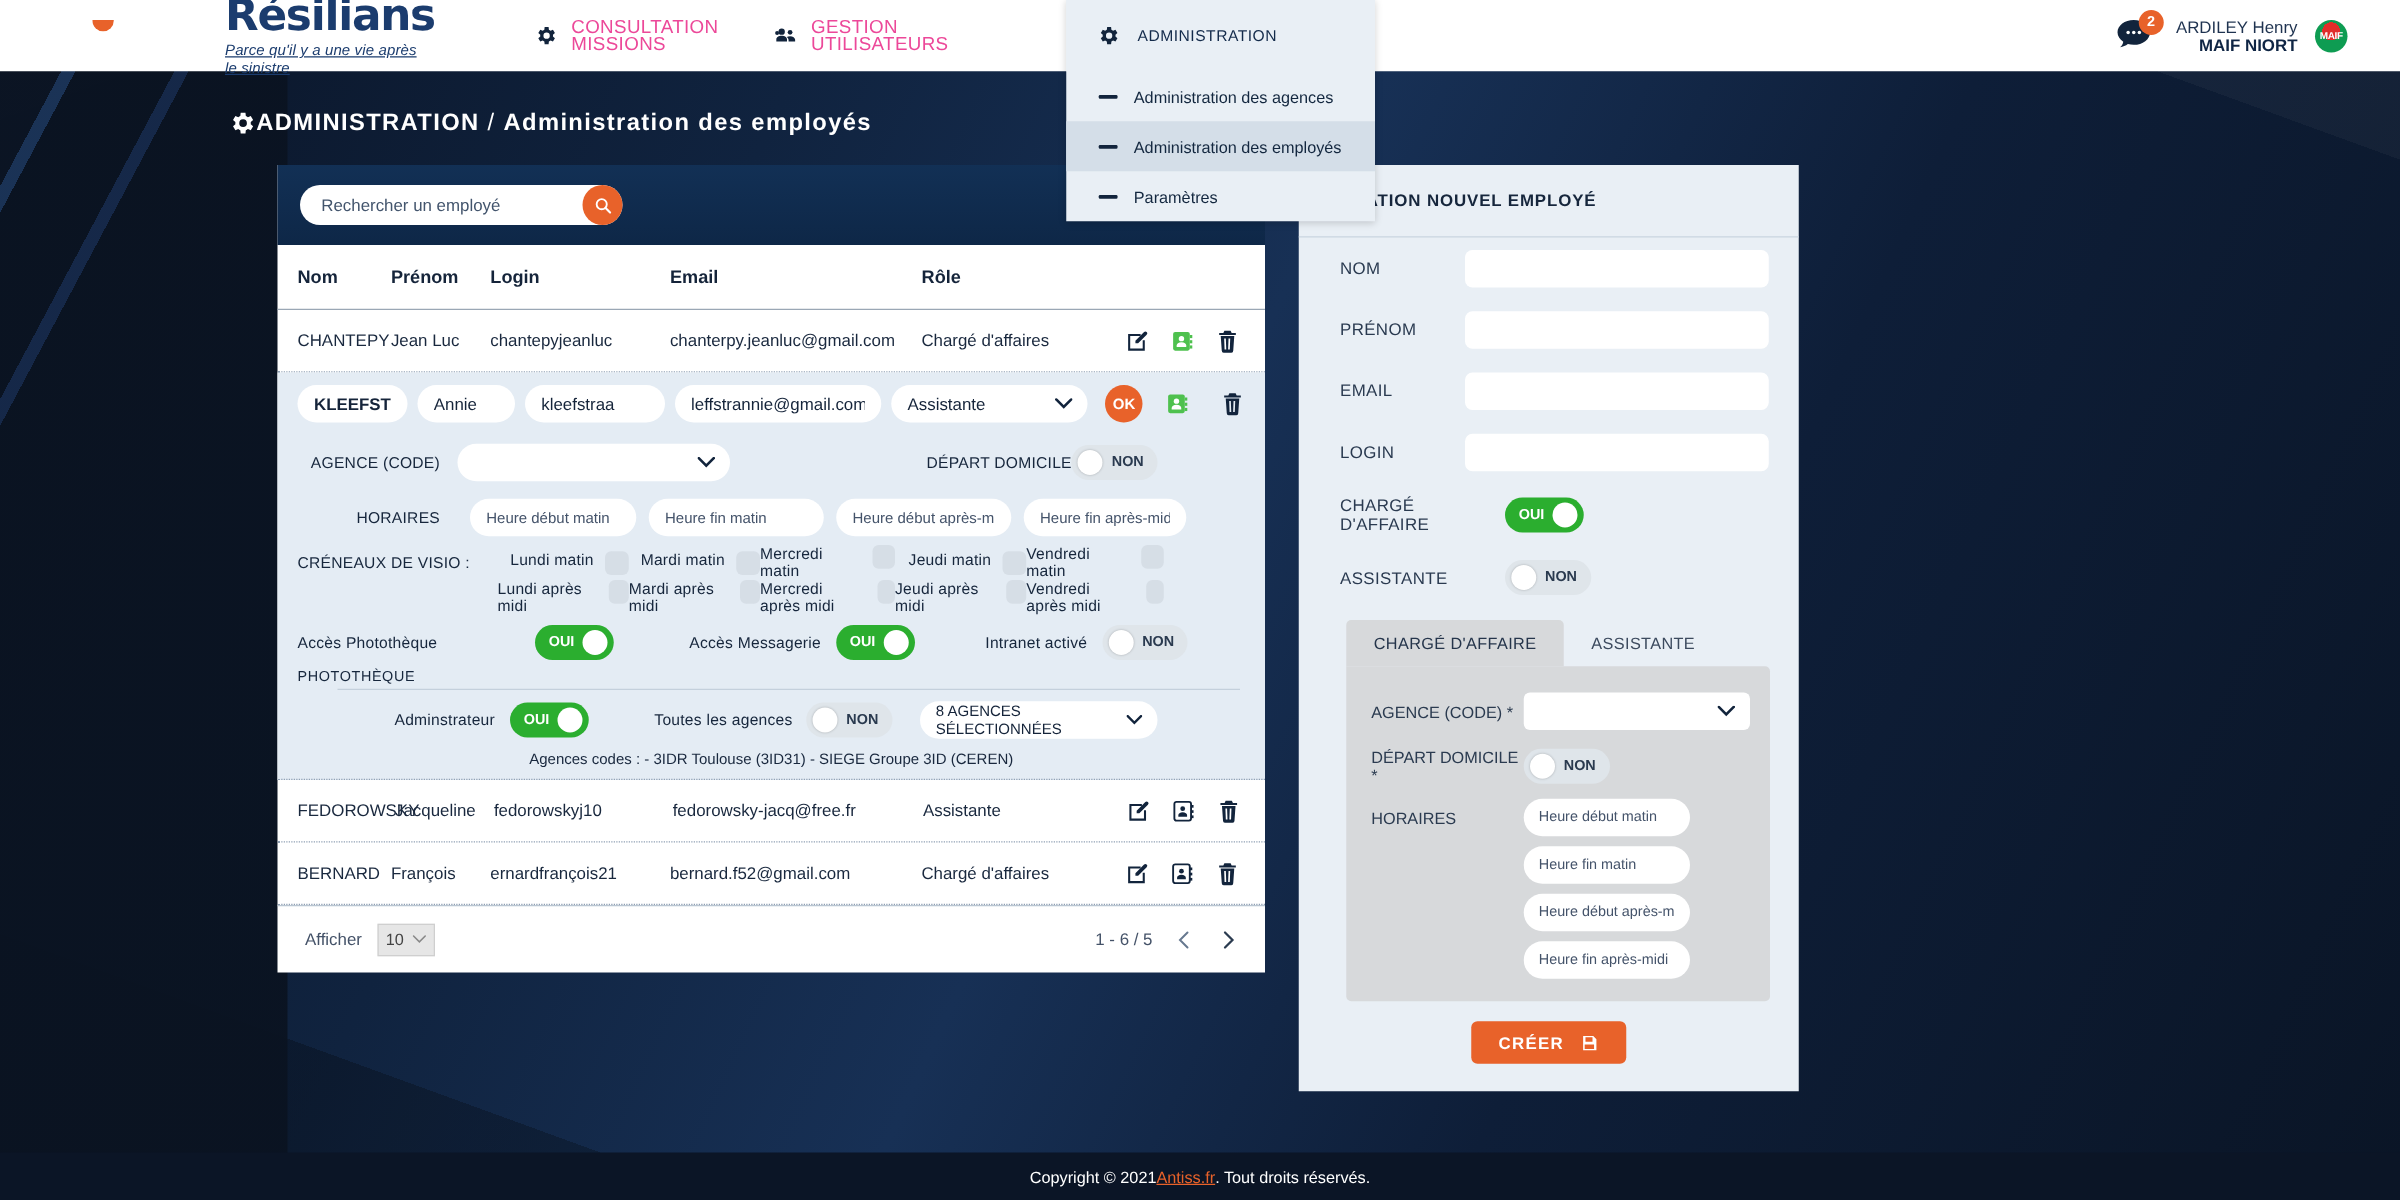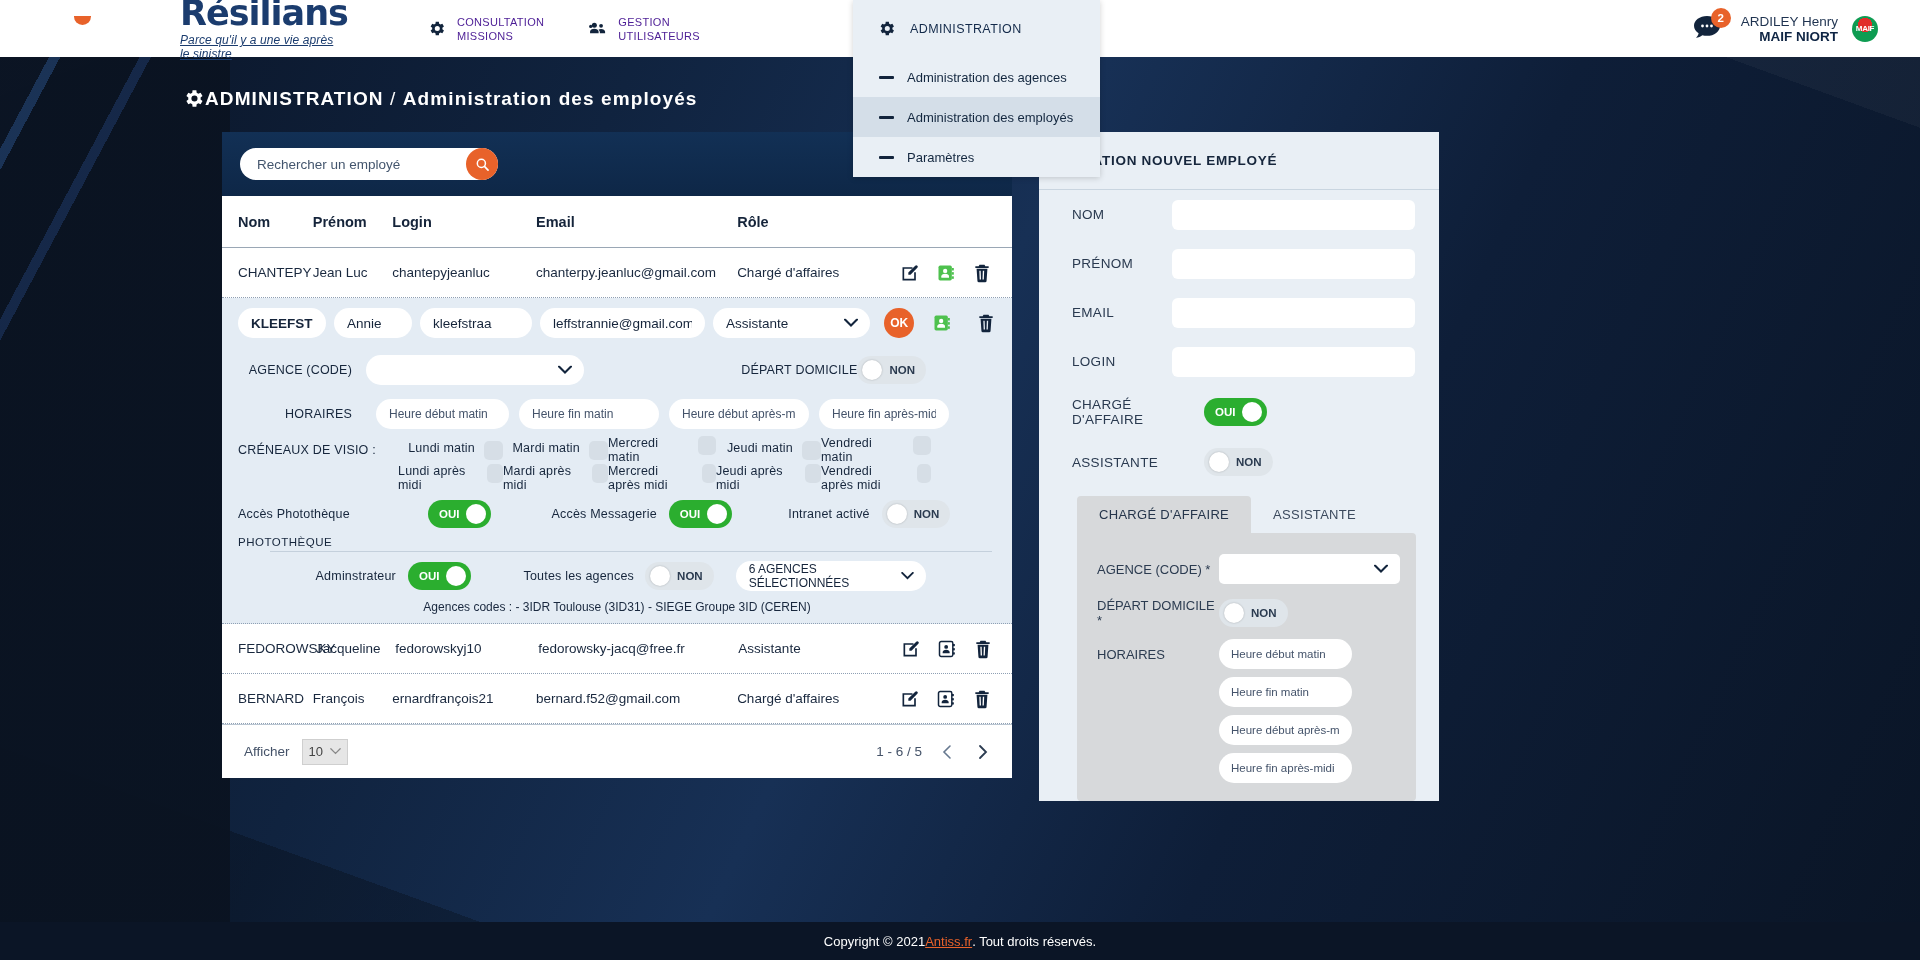--- a/index.html
+++ b/index.html
@@ -55,22 +55,22 @@
     font-size: 12px; color: #1b3c6e; font-style: italic;
     margin-top: 2px; letter-spacing: .1px; text-decoration: underline;
   }
   .nav { display: flex; align-items: center; margin-left: 65px; gap: 0; }
   .nav-item {
     display: flex; align-items: center; gap: 11px;
     padding: 0 22px; height: 57px; cursor: pointer;
     color: #132a4a;
   }
   .nav-label {
-    font-size: 11px; line-height: 14px; letter-spacing: .3px;
-    color: #4c1d95; white-space: pre-line; font-weight: 400;
+    font-size: 15px; line-height: 14px; letter-spacing: .3px;
+    color: #ec4899; white-space: pre-line; font-weight: 400;
   }
   .gear, .people { width: 19px; height: 19px; flex: 0 0 auto; }
   
   .user-block {
     margin-left: auto; margin-right: 42px;
     display: flex; align-items: center; gap: 14px;
   }
   .chat-wrap { position: relative; width: 34px; height: 30px; }
   .chat-badge {
     position: absolute; right: -4px; top: -6px;
@@ -572,21 +572,21 @@
         <div class="toggle on">
           <span>OUI</span>
           <div class="knob"></div>
         </div>
         <div class="flabel" style="margin-left:52px;margin-right:11px">Toutes les agences</div>
         <div class="toggle off">
           <div class="knob"></div>
           <span>NON</span>
         </div>
         <div class="sel-wrap" style="width:190px;margin-left:22px">
-          <div class="ip-sel normal" style="font-size:12px">6 AGENCES SÉLECTIONNÉES</div>
+          <div class="ip-sel normal" style="font-size:12px">8 AGENCES SÉLECTIONNÉES</div>
           <svg class="chev" width="13" height="8" viewBox="0 0 14 9">
               <path d="M1 1l6 6 6-6" fill="none" stroke="#12243c" stroke-width="2.1" stroke-linecap="round"></path>
             </svg>
         </div>
       </div>
 
       <div class="agcodes">Agences codes :  - 3IDR Toulouse (3ID31) - SIEGE Groupe 3ID (CEREN)</div>
     </div>
 
     <div class="row">
@@ -734,20 +734,28 @@
         <div class="tb-label" style="padding-top:8px">HORAIRES</div>
         <div class="hr-fields">
           <input class="hr-fld" placeholder="Heure début matin" style="">
           <input class="hr-fld" placeholder="Heure fin matin" style="">
           <input class="hr-fld" placeholder="Heure début après-midi" style="">
           <input class="hr-fld" placeholder="Heure fin après-midi" style="">
         </div>
       </div>
     </div>
 
+    <div class="creer-wrap">
+      <button class="creer">
+        <span>CRÉER</span>
+        <svg width="15" height="15" viewBox="0 0 24 24">
+            <path fill="#fff" d="M4 3h13l4 4v14H4V3zm3 1.6v5.6h9V4.6H7zm-1 9v6h12v-6H6z"></path>
+          </svg>
+      </button>
+    </div>
   </div>
 </div>
 
 <div class="footer">
   <span>Copyright © 2021 </span>
     <a href="#">Antiss.fr</a>
     <span>. Tout droits réservés.</span>
 </div>
 
 </body></html>

